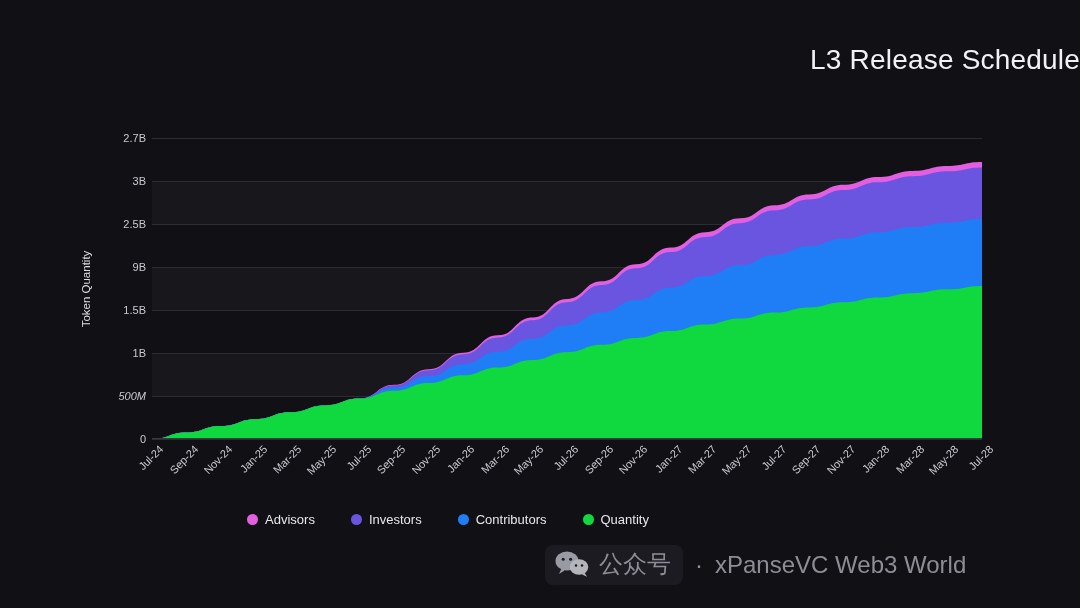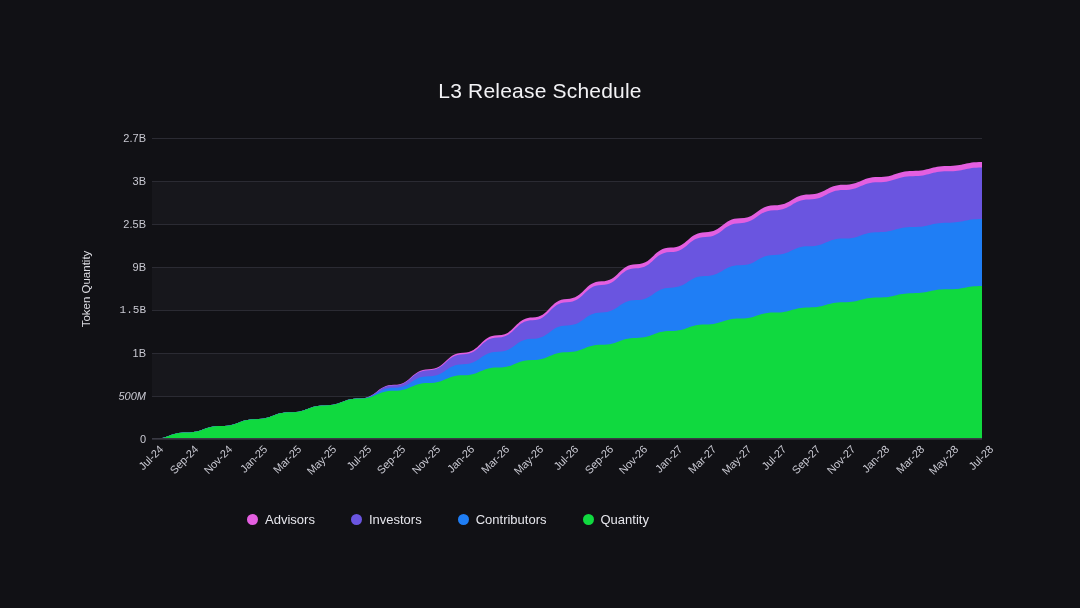--- a/index.html
+++ b/index.html
@@ -21,27 +21,26 @@
     inset: 0;
     background: #111115;
   }
 
   
   .chart-title {
     position: absolute;
     top: 44px;
     left: 0;
     width: 1080px;
-    text-align: center;
-    font-size: 21px;
+    text-align: right;
+    font-size: 28px;
     font-weight: 400;
     letter-spacing: 0.2px;
     color: #f2f2f5;
     white-space: nowrap;
-    margin-top: 35px;
   }
 
   
   
   .plot-area {
     position: absolute;
     left: 152px;
     top: 138px;
     width: 830px;
     height: 301px;
@@ -183,21 +182,21 @@
 <div id="root">
 
   <div class="chart-title">L3 Release Schedule</div>
 
   <div class="y-axis-title">Token Quantity</div>
 
   <div class="y-axis" id="y-axis">
       <div class="ytick" style="top: 301px;">0</div>
       <div class="ytick" style="top: 258px; font-style: italic;">500M</div>
       <div class="ytick" style="top: 215px; margin-left: 29px;">1B</div>
-      <div class="ytick" style="top: 172px; font-family: Liberation Mono, monospace;">1.5B</div>
+      <div class="ytick" style="top: 172px;">1.5B</div>
       <div class="ytick" style="top: 129px;">9B</div>
       <div class="ytick" style="top: 86px;">2.5B</div>
       <div class="ytick" style="top: 43px;">3B</div>
       <div class="ytick" style="top: 0px;">2.7B</div>
     </div>
 
   <div class="plot-area">
     <div class="band-layer" id="band-layer">
         <div class="band" style="top: 215px; height: 43px;"></div>
         <div class="band" style="top: 129px; height: 43px;"></div>
@@ -264,14 +263,33 @@
       <div class="legend-item">
         <span class="legend-dot" style="background: rgb(31, 126, 245);"></span>
         <span>Contributors</span>
       </div>
       <div class="legend-item">
         <span class="legend-dot" style="background: rgb(16, 217, 63);"></span>
         <span>Quantity</span>
       </div>
     </div>
 
+  <div class="watermark">
+    <div class="wm-badge">
+      <span>
+        <svg class="wechat-icon" width="34" height="28" viewBox="0 0 34 28" aria-hidden="true">
+          <ellipse cx="12" cy="11" rx="11.5" ry="9.6" fill="#9a9aa2"></ellipse>
+          <path d="M6.5 18.5 L4 24 L9.6 20.6 Z" fill="#9a9aa2"></path>
+          <circle cx="8.2" cy="9.2" r="1.5" fill="#1b1b21"></circle>
+          <circle cx="15.6" cy="9.2" r="1.5" fill="#1b1b21"></circle>
+          <ellipse cx="24" cy="17" rx="9.3" ry="7.8" fill="#b4b4bb"></ellipse>
+          <path d="M29.4 22.6 L32 26.8 L27.2 24.6 Z" fill="#b4b4bb"></path>
+          <circle cx="21" cy="15.6" r="1.25" fill="#1b1b21"></circle>
+          <circle cx="27" cy="15.6" r="1.25" fill="#1b1b21"></circle>
+        </svg>
+      </span>
+      <span class="wm-text">公众号</span>
+    </div>
+    <span class="wm-tail">·</span>
+    <span class="wm-tail">xPanseVC Web3 World</span>
+  </div>
 
 </div>
 
 </body></html>

